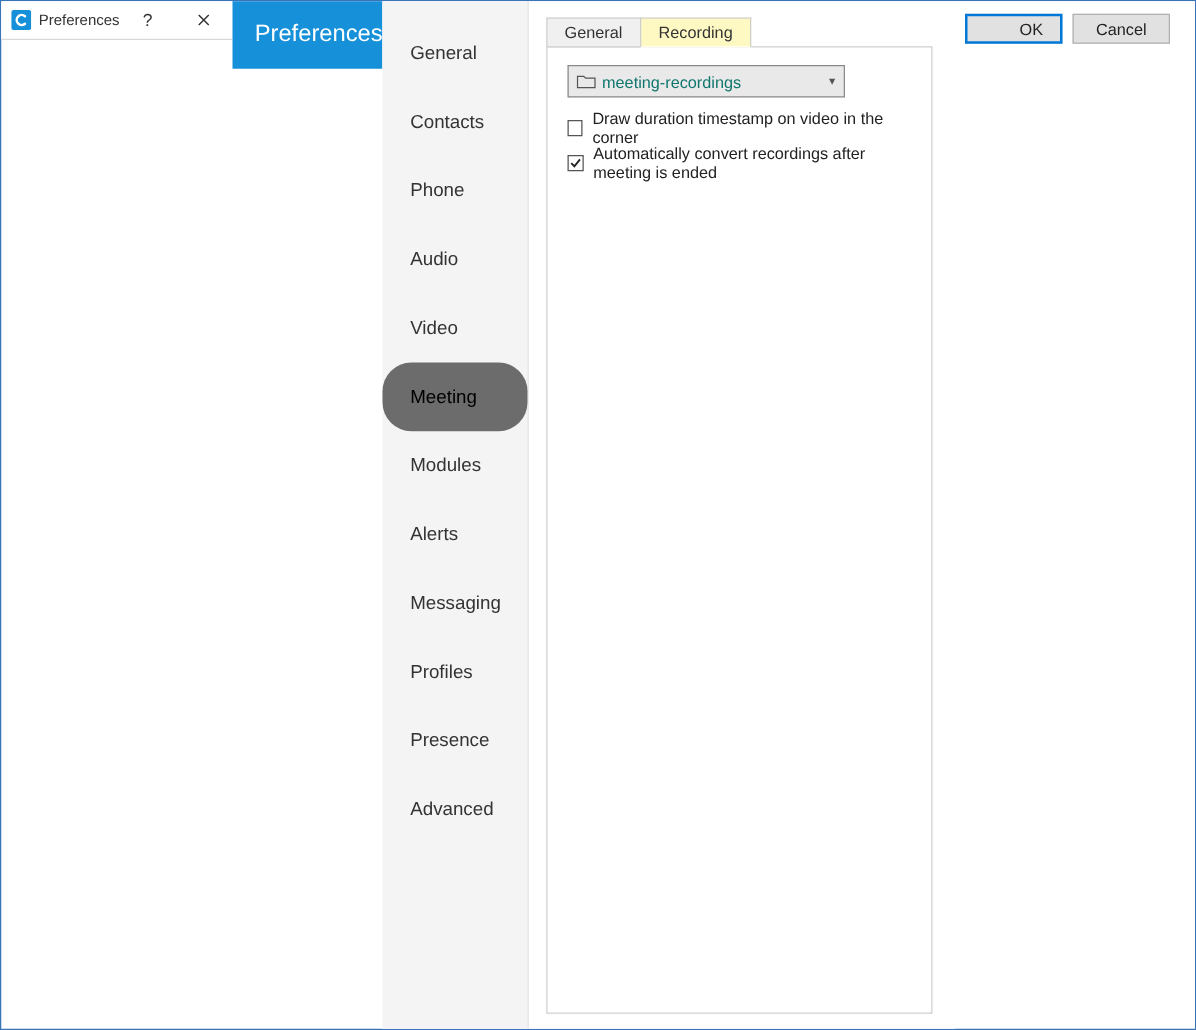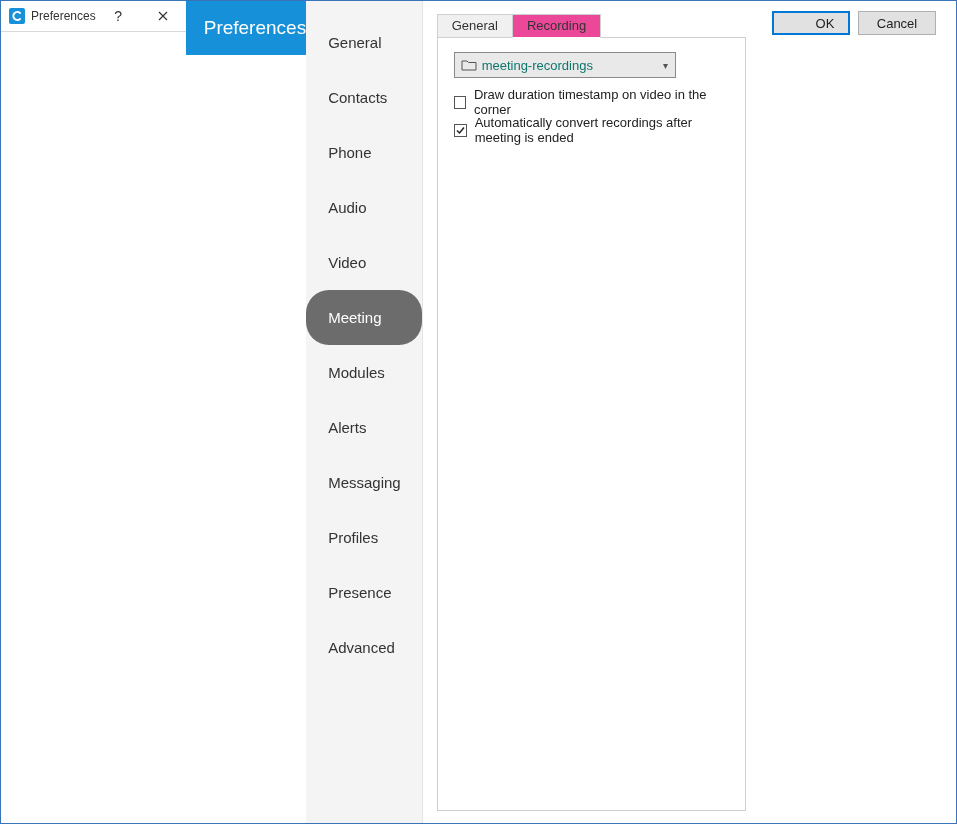--- a/index.html
+++ b/index.html
@@ -84,21 +84,21 @@
     height: 55px;
     display: flex;
     align-items: center;
     padding-left: 22px;
     font-size: 15px;
     color: #333;
     cursor: default;
   }
   .sidebar-item.active {
     background: #6c6c6c;
-    color: #ffffff;
+    color: #000000;
     border-radius: 23px;
   }
 
   .content {
     flex: 1 1 auto;
     display: flex;
     flex-direction: column;
     padding: 12px 18px 0 14px;
   }
 
@@ -114,21 +114,21 @@
   .tab {
     border: 1px solid #cfcfcf;
     background: #f0f0f0;
     padding: 3px 14px 4px 14px;
     font-size: 13px;
     color: #333;
     cursor: default;
     margin-right: -1px;
   }
   .tab.active {
-    background: #ec4899;
+    background: #fef9c3;
     border-bottom: 1px solid #ffffff;
   }
 
   .tab-panel {
     border: 1px solid #cfcfcf;
     flex: 1 1 auto;
     padding: 14px 16px;
     margin-bottom: 12px;
   }
 

